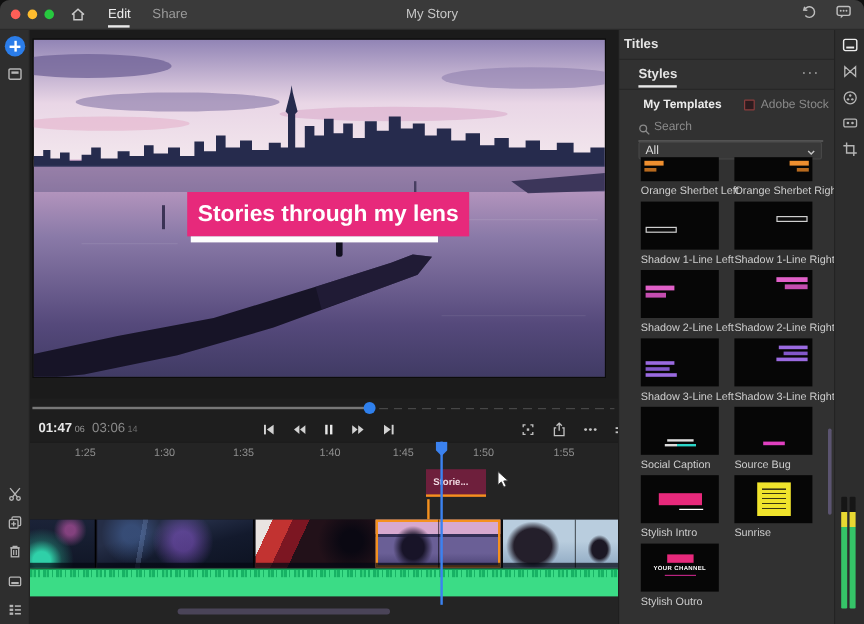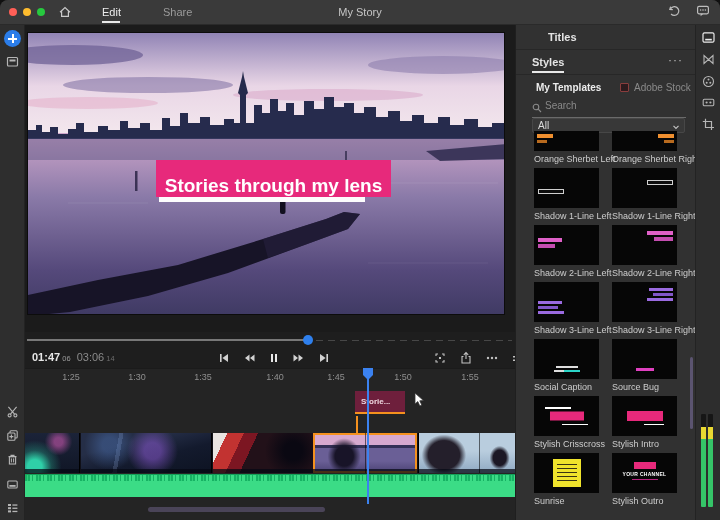--- a/index.html
+++ b/index.html
@@ -6,39 +6,39 @@
 html,body{background:#101010}
 body{font-family:"Liberation Sans",sans-serif}
 .app{position:relative;width:720px;height:520px;background:#262626;overflow:hidden;border-radius:8px 8px 0 0}
 
 
 .titlebar{position:absolute;top:0;left:0;width:720px;height:25px;background:#3a3a3a;border-bottom:1px solid #2a2a2a;display:flex;align-items:center;z-index:30}
 .traffic{display:flex;gap:6px;padding:0 8px 0 9px}
 .dot{width:8px;height:8px;border-radius:50%}
 .dot.r{background:#ff5f57}.dot.y{background:#febc2e}.dot.g{background:#27c93f}
 .tb-home{margin:0 9px 0 5px;display:flex}
-.tb-tab{font-size:11px;color:#9b9b9b;margin:0 21px;height:25px;line-height:25px;position:relative;cursor:default}
+.tb-tab{font-size:11px;color:#9b9b9b;margin:0 9px;height:25px;line-height:25px;position:relative;cursor:default}
 .tb-tab.active{color:#ececec}
 .tb-tab.active::after{content:"";position:absolute;left:0;right:1px;bottom:2px;height:2px;background:#e8e8e8}
 .tb-title{position:absolute;left:0;right:0;text-align:center;font-size:11px;color:#c6c6c6;pointer-events:none}
 .tb-right{position:absolute;right:10px;top:0;height:25px;display:flex;gap:15px;align-items:center}
 
 
 .leftrail{position:absolute;top:25px;left:0;width:25px;height:495px;background:#2e2e2e;border-right:1px solid #232323;z-index:20}
 .addbtn{position:absolute;left:4px;top:5px;width:17px;height:17px;border-radius:50%;background:#2b7de9}
 .addbtn::before,.addbtn::after{content:"";position:absolute;background:#fff}
 .addbtn::before{left:8px;top:4px;width:1.6px;height:9px}
 .addbtn::after{left:4px;top:8px;width:9px;height:1.6px}
 .rail-ic{position:absolute;left:5px;width:15px;height:15px;display:flex;align-items:center;justify-content:center}
 
 
 .center{position:absolute;top:25px;left:25px;width:490px;height:495px;background:#1e1e1e}
 .preview{position:absolute;top:0;left:0;width:490px;height:307px;background:#1b1b1b}
 .video{position:absolute;left:2px;top:7px;width:478px;height:283px;background:#222;border:1px solid #0c0c0c;overflow:hidden}
-.banner{position:absolute;left:128px;top:127px;width:235px;height:37px;background:#e7297b;display:flex;align-items:flex-end;justify-content:center;z-index:3}
+.banner{position:absolute;left:128px;top:127px;width:235px;height:37px;background:#e7297b;display:flex;align-items:center;justify-content:center;z-index:3}
 .banner span{color:#fff;font-size:19px;font-weight:bold;white-space:nowrap}
 .banner::after{content:"";position:absolute;left:3px;bottom:-5px;width:206px;height:5px;background:#fdfdfd}
 
 
 .scrubrow{position:absolute;top:307px;left:0;width:490px;height:16px}
 .scrub-left{position:absolute;left:2px;top:7px;width:280px;height:2px;background:#787878}
 .scrub-right{position:absolute;left:291px;top:7.5px;width:196px;height:1.5px;background:repeating-linear-gradient(90deg,#474747 0 7px,transparent 7px 12px)}
 .scrub-dot{position:absolute;left:278px;top:3px;width:10px;height:10px;border-radius:50%;background:#2f80ed}
 
 
@@ -89,21 +89,21 @@
 .audiotrack{position:absolute;top:104px;left:0;width:490px;height:25px}
 .audio-bar{position:absolute;left:0;top:1px;width:490px;height:23px;background:#3bdc86;border-top:1px solid #14a05a}
 .audio-bar::before{content:"";position:absolute;left:0;right:0;top:0;height:6px;background:repeating-linear-gradient(90deg,#17b264 0 2px,#2ecd78 2px 3px,#17b264 3px 5px,#3bdc86 5px 7px,#17b264 7px 8px,#3bdc86 8px 11px)}
 .hscroll{position:absolute;left:123px;top:138px;width:177px;height:5px;border-radius:3px;background:#4a4458}
 .playhead{position:absolute;left:342px;top:343px;width:1.5px;height:136px;background:#3b82f0;z-index:25}
 .playhead::before{content:"";position:absolute;left:-4px;top:0;width:10px;height:12px;background:#3b82f0;clip-path:polygon(0 0,100% 0,100% 58%,50% 100%,0 58%)}
 
 
 .rightpanel{position:absolute;top:25px;left:515px;width:180px;height:495px;background:#313131;border-left:1px solid #1f1f1f;z-index:20}
 .rp-row{position:absolute;left:0;width:180px}
-.rp-titles{top:0;height:25px;border-bottom:1px solid #272727;line-height:25px;padding-left:32px;font-size:11px;font-weight:bold;color:#e4e4e4}
+.rp-titles{top:0;height:25px;border-bottom:1px solid #272727;line-height:25px;padding-left:4px;font-size:11px;font-weight:bold;color:#e4e4e4}
 .rp-styles{top:25px;height:25px;border-bottom:1px solid #272727}
 .rp-styles .lab{position:absolute;left:16px;top:0;line-height:24px;font-size:11px;font-weight:bold;color:#e4e4e4}
 .rp-styles .lab::after{content:"";position:absolute;left:0;right:0;bottom:1px;height:2px;background:#e8e8e8}
 .rp-menu{position:absolute;right:13px;top:-2px;line-height:25px;color:#bdbdbd;font-size:12px;letter-spacing:1px}
 .rp-tabs{top:50px;height:25px;display:flex;align-items:center}
 .mytpl{margin-left:20px;font-size:10px;font-weight:bold;color:#ececec}
 .stock{position:absolute;left:104px;display:flex;align-items:center;gap:5px;font-size:10px;color:#8a8a8a}
 .stock-ic{width:9px;height:9px;background:#2c1b1e;border:1px solid #8a3d3d;border-radius:1px}
 .rp-search{top:75px;height:18px}
 .rp-search svg{position:absolute;left:16px;top:3px}
@@ -482,28 +482,20 @@
           </div>
           <div class="tlabel">Social Caption</div>
         </div>
       <div class="cell">
           <div class="th v-bug">
             <i class="b1"></i>
           </div>
           <div class="tlabel">Source Bug</div>
         </div>
       <div class="cell">
-          <div class="th v-cc">
-            <i class="b1"></i>
-            <i class="b2"></i>
-            <i class="b3"></i>
-          </div>
-          <div class="tlabel">Stylish Crisscross</div>
-        </div>
-      <div class="cell">
           <div class="th v-intro">
             <i class="b1"></i>
             <i class="b2"></i>
           </div>
           <div class="tlabel">Stylish Intro</div>
         </div>
       <div class="cell">
           <div class="th v-sunrise">
             <i class="b1"></i>
             <i class="b2"></i>

